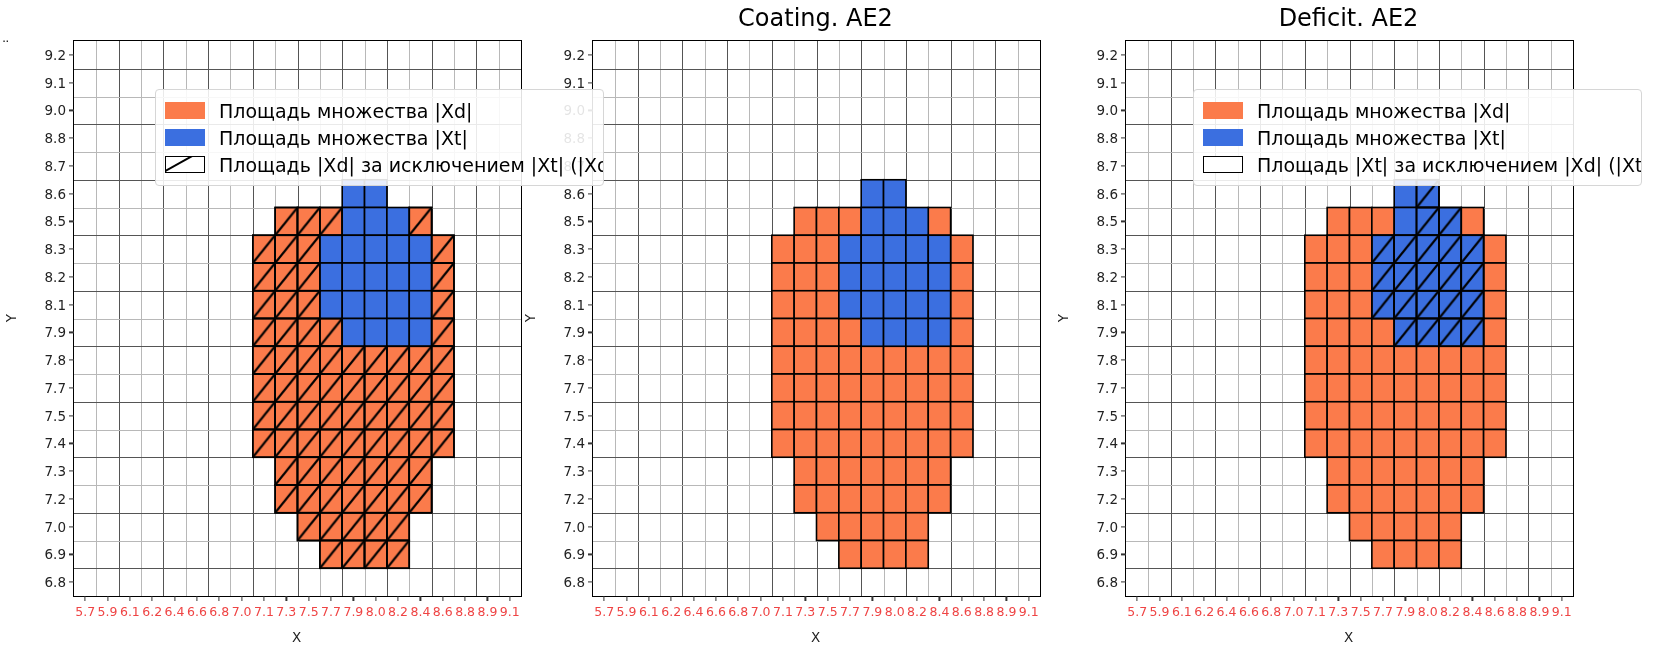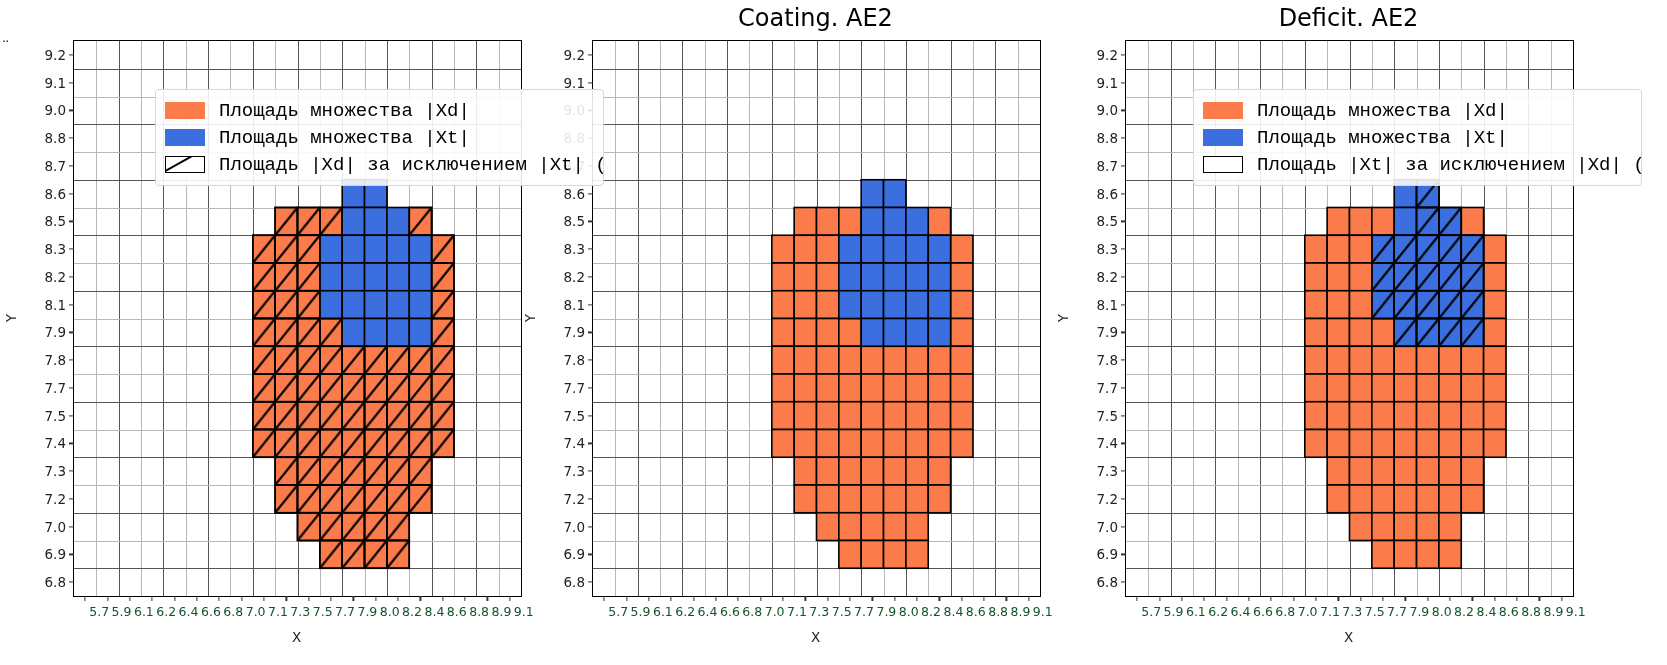--- a/index.html
+++ b/index.html
@@ -9,26 +9,26 @@
   .panel{position:absolute;top:0;height:665px;}
   .panel-title{position:absolute;top:4px;left:0;width:100%;text-align:center;font-size:24px;color:#000;font-weight:400;}
   .axes{position:absolute;border:1.3px solid #000;background:#fff;box-sizing:content-box;}
   .gridlayer,.datalayer,.ticklayer{position:absolute;left:0;top:0;width:100%;height:100%;}
   .vline{position:absolute;top:0;bottom:0;width:1px;background:#b8b8b8;}
   .hline{position:absolute;left:0;right:0;height:1px;background:#b8b8b8;}
   .vline.major{background:#555;}
   .hline.major{background:#555;}
   .ytick-label{position:absolute;right:calc(100% + 8px);transform:translateY(-50%);font-size:13.5px;color:#222;white-space:nowrap;}
   .ytick-mark{position:absolute;right:100%;width:5px;height:1.2px;background:#333;transform:translateY(-50%);}
-  .xtick-label{position:absolute;top:calc(100% + 8px);transform:translateX(-50%);font-size:13.5px;color:#14532d;white-space:nowrap;margin-left:14px;}
+  .xtick-label{position:absolute;top:calc(100% + 8px);transform:translateX(-50%);font-size:13.5px;color:#ef4444;white-space:nowrap;}
   .xtick-mark{position:absolute;top:100%;width:1.2px;height:5px;background:#333;transform:translateX(-50%);}
   .axis-title-y{position:absolute;font-size:13.5px;color:#222;transform:rotate(-90deg);transform-origin:center center;}
   .axis-title-x{position:absolute;font-size:13.5px;color:#222;text-align:center;}
   .legend{position:absolute;background:rgba(255,255,255,0.88);border:1px solid #d6d6d6;border-radius:4px;padding:7px 9px 7px 9px;z-index:30;overflow:hidden;}
-  .legend-row{display:flex;align-items:center;height:27px;white-space:nowrap;font-family:Liberation Mono, monospace;}
+  .legend-row{display:flex;align-items:center;height:27px;white-space:nowrap;}
   .legend-swatch{width:40px;height:17px;margin-right:14px;flex:0 0 auto;border:1px solid #000;box-sizing:border-box;}
   .legend-swatch.nostroke{border:none;}
   .legend-text{font-size:19px;color:#000;}
   svg.cells{position:absolute;left:0;top:0;overflow:visible;}
 </style>
 </head>
 <body>
 
 <div class="figure">
 

